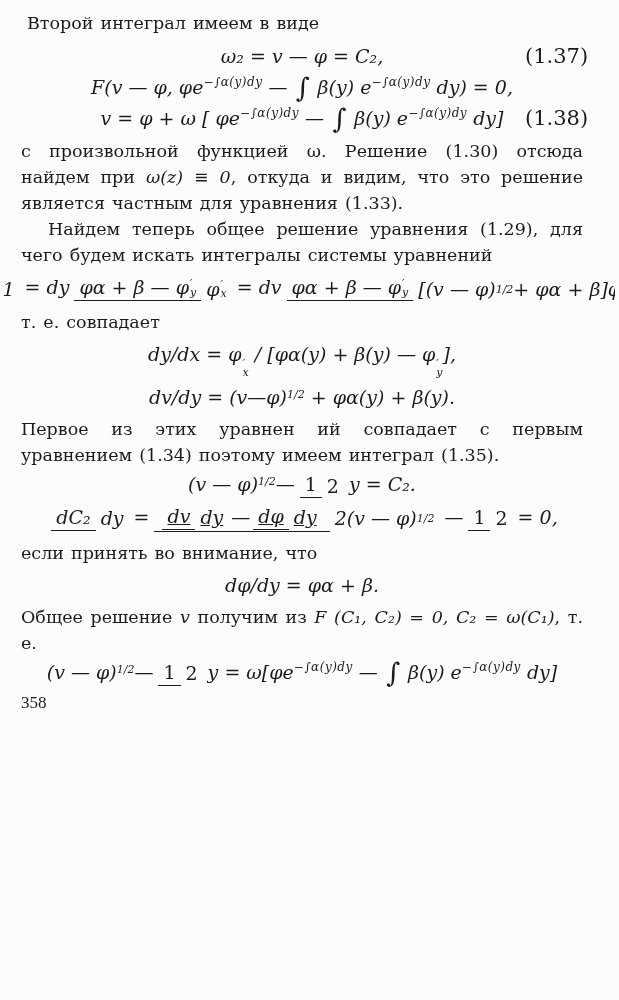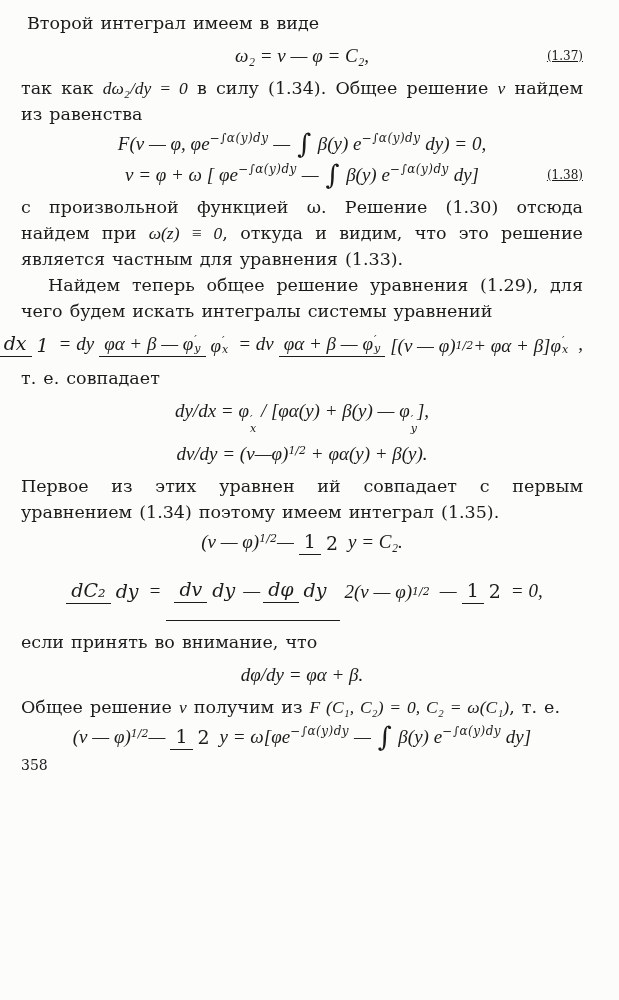--- a/index.html
+++ b/index.html
@@ -10,55 +10,54 @@
     box-sizing:border-box; background:var(--paper); color:var(--ink);
     font-family:"DejaVu Serif","Liberation Serif",serif;
     padding:10px 32px 0 21px;
   }
   p.body {
     margin:0; font-size:17.5px; line-height:26px; text-align:justify;
     word-spacing:1.5px;
   }
   .ind   { text-indent:27px; }
   .indsm { text-indent:6px; }
-  .mi { font-style:italic;font-family:Liberation Serif, serif; }
+  .mi { font-style:italic; }
   .eq { display:flex; align-items:center; font-style:italic; font-size:19px; }
   .eq .side { width:58px; flex:none; }
   .eq .ebody { flex:1; text-align:center; white-space:nowrap; }
-  .eq .enum { width:58px; flex:none; text-align:right; font-style:normal; font-size:12px;text-decoration:underline; }
-  .eq.center { justify-content:flex-end; }
+  .eq .enum { width:58px; flex:none; font-style:normal; font-size:21px; }
+  .eq.center { justify-content:center; }
   .eq-s { margin:5px 0; }
   .eq-m { margin:8px 0; }
   sup.isup { font-size:12px; vertical-align:8px; line-height:0; font-style:italic; letter-spacing:0.5px; }
   sup.sp { font-size:11px; vertical-align:6px; line-height:0; }
   .bint { font-size:27px; font-style:italic; line-height:0; vertical-align:-3px; padding:0 2px; }
   .frac { display:inline-flex; flex-direction:row; align-items:center; vertical-align:middle; margin:0 5px; text-align:center; }
   .frac > .num { display:inline-flex; align-items:center; justify-content:center; padding:0 5px 1px; border-bottom:1.6px solid var(--ink); line-height:1.15; }
   .frac > .den { display:inline-flex; align-items:center; justify-content:center; padding:1px 5px 0; line-height:1.15; }
-  .frac.inner { margin:16px 3px; }
+  .frac.inner { margin:0 3px;text-decoration:underline; }
   .frac.inner > .num { border-bottom-width:1.3px; }
   .frac.up { font-style:normal; }
   .ps { display:inline-flex; flex-direction:column; align-items:flex-start; font-size:11px; line-height:10px; vertical-align:-6px; margin-left:1px; font-style:italic; }
   .ps .pr { height:9px; }
-  .pageno { font-size:14px; margin-top:7px; }
+  .pageno { font-size:17px; margin-top:7px;font-family:Liberation Serif, serif; }
 </style>
 </head>
 <body>
 
 <div class="page">
 
   <p class="body indsm"><span>Второй интеграл имеем в виде</span></p>
 
   <div class="eq eq-m">
     <span class="side"></span>
     <span class="ebody"><span class="mi">ω₂ = v — φ = C₂,</span></span>
     <span class="enum">(1.37)</span>
   </div>
 
-  <p class="body"><span>так как </span><span class="mi">dω₂/dy = 0</span><span> в силу (1.34). Общее решение </span><span class="mi">v</span><span> найдем из равенства</span></p>
 
   <div class="eq center eq-s">
     <span class="ebody"><span class="mi">F(v — φ,  φe</span><sup class="isup">−∫α(y)dy</sup><span class="mi"> — </span><span class="bint">∫</span><span class="mi"> β(y) e</span><sup class="isup">−∫α(y)dy</sup><span class="mi"> dy) = 0,</span></span>
   </div>
 
 
   <div class="eq eq-m">
     <span class="side"></span>
     <span class="ebody"><span class="mi">v = φ + ω [ φe</span><sup class="isup">−∫α(y)dy</sup><span class="mi"> — </span><span class="bint">∫</span><span class="mi"> β(y) e</span><sup class="isup">−∫α(y)dy</sup><span class="mi"> dy]</span></span>
     <span class="enum">(1.38)</span>

